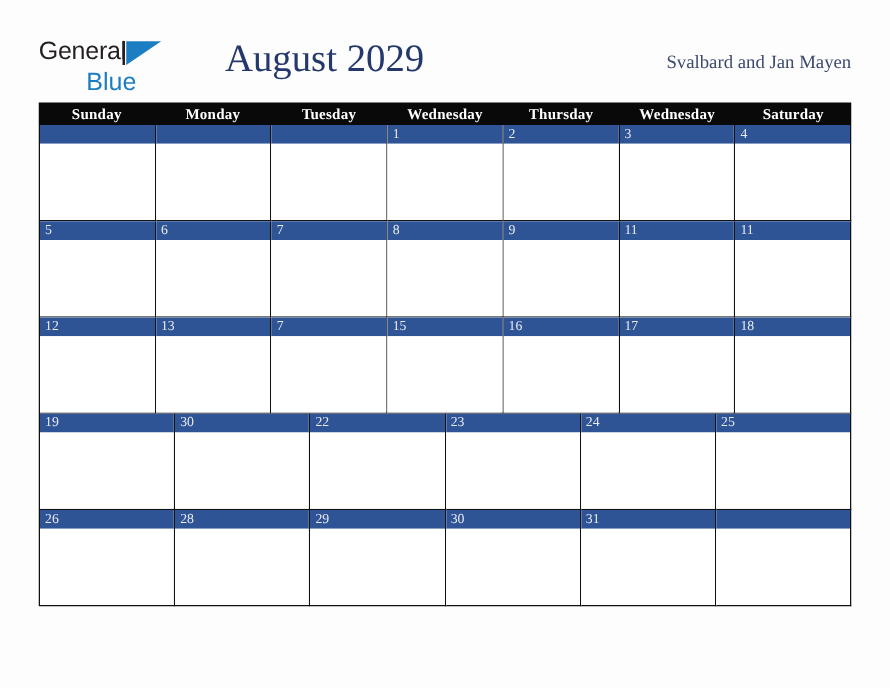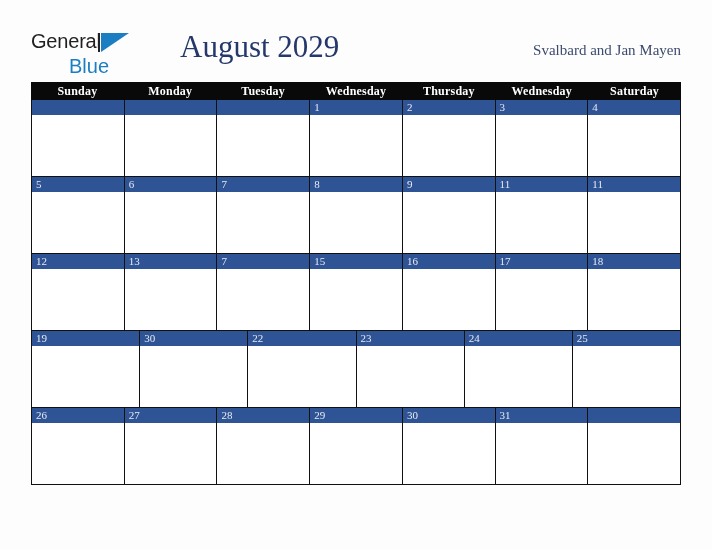--- a/index.html
+++ b/index.html
@@ -313,24 +313,20 @@
             <div class="day-band">25</div>
             <div class="day-body"></div>
           </div>
         </div>
         <div class="week-row">
           <div class="day-cell">
             <div class="day-band">26</div>
             <div class="day-body"></div>
           </div>
           <div class="day-cell">
-            <div class="day-band">27</div>
-            <div class="day-body"></div>
-          </div>
-          <div class="day-cell">
             <div class="day-band">28</div>
             <div class="day-body"></div>
           </div>
           <div class="day-cell">
             <div class="day-band">29</div>
             <div class="day-body"></div>
           </div>
           <div class="day-cell">
             <div class="day-band">30</div>
             <div class="day-body"></div>

